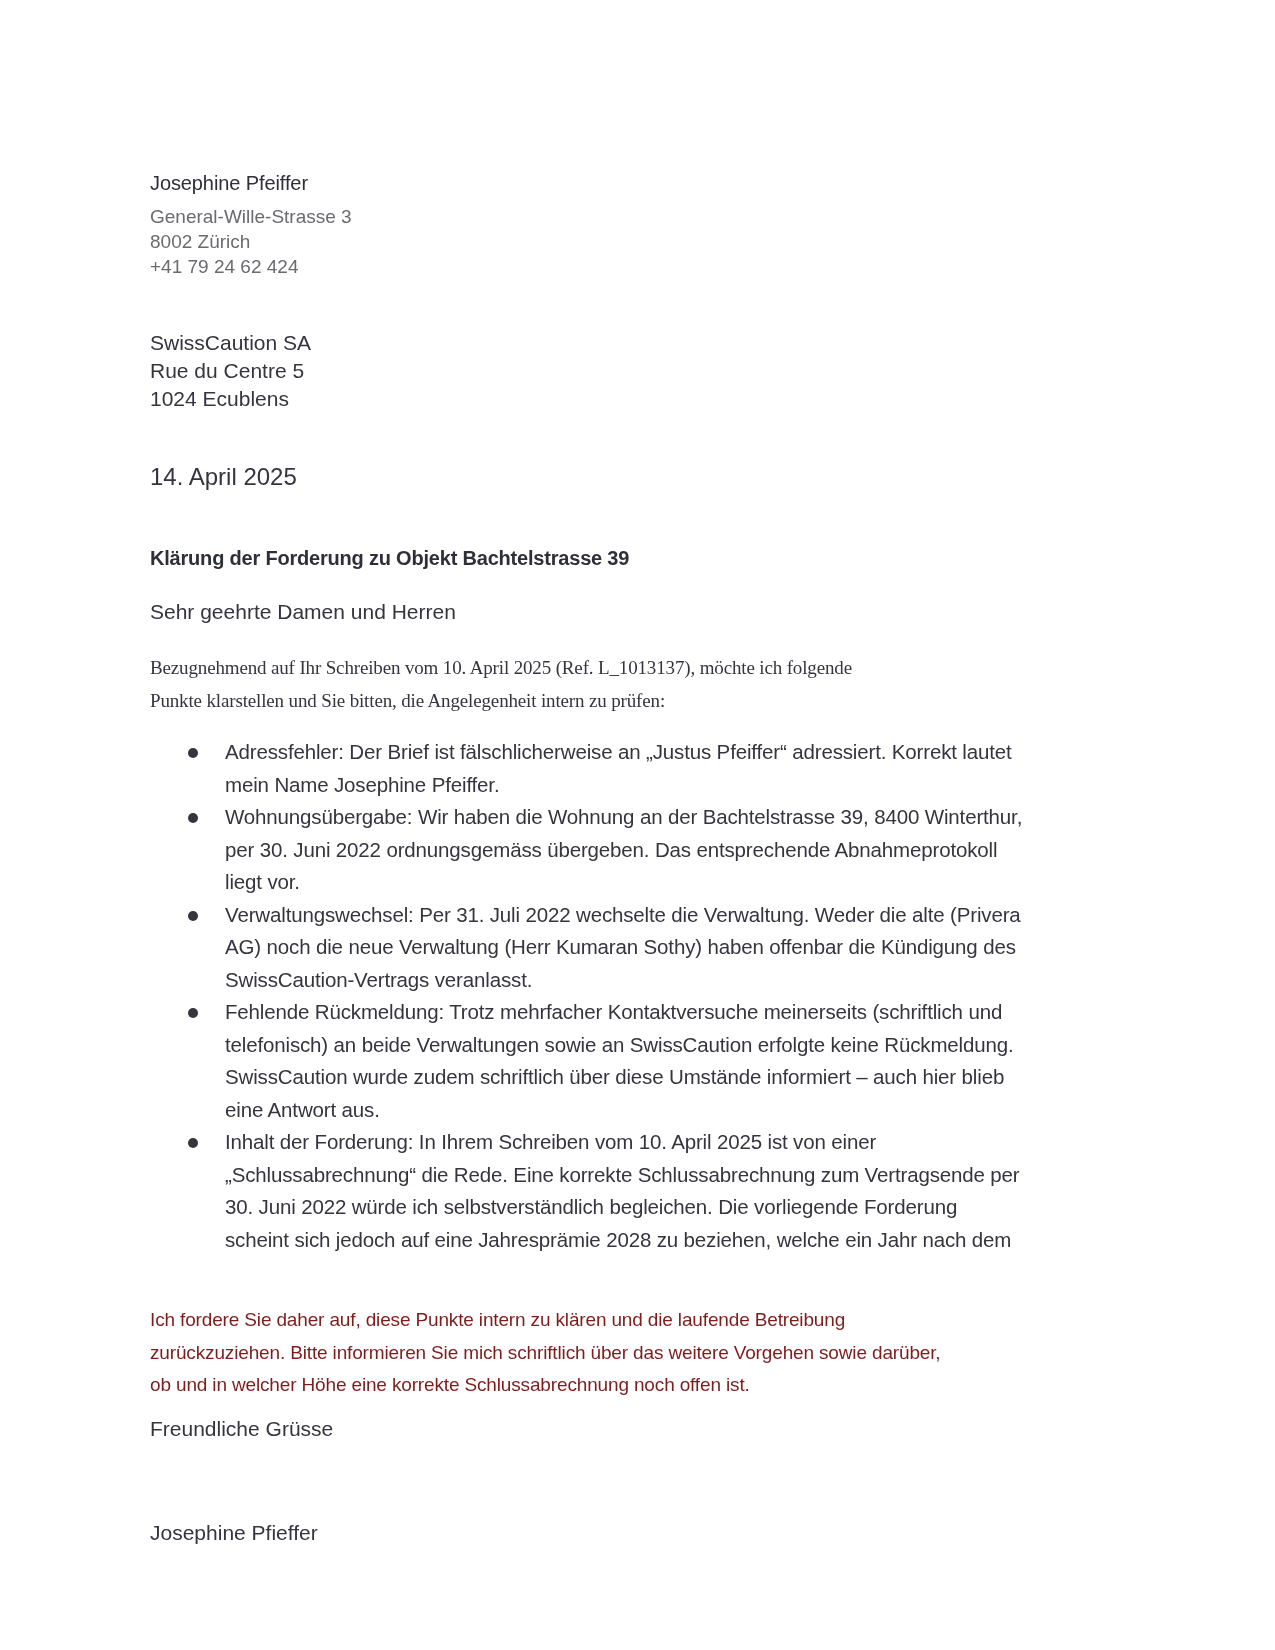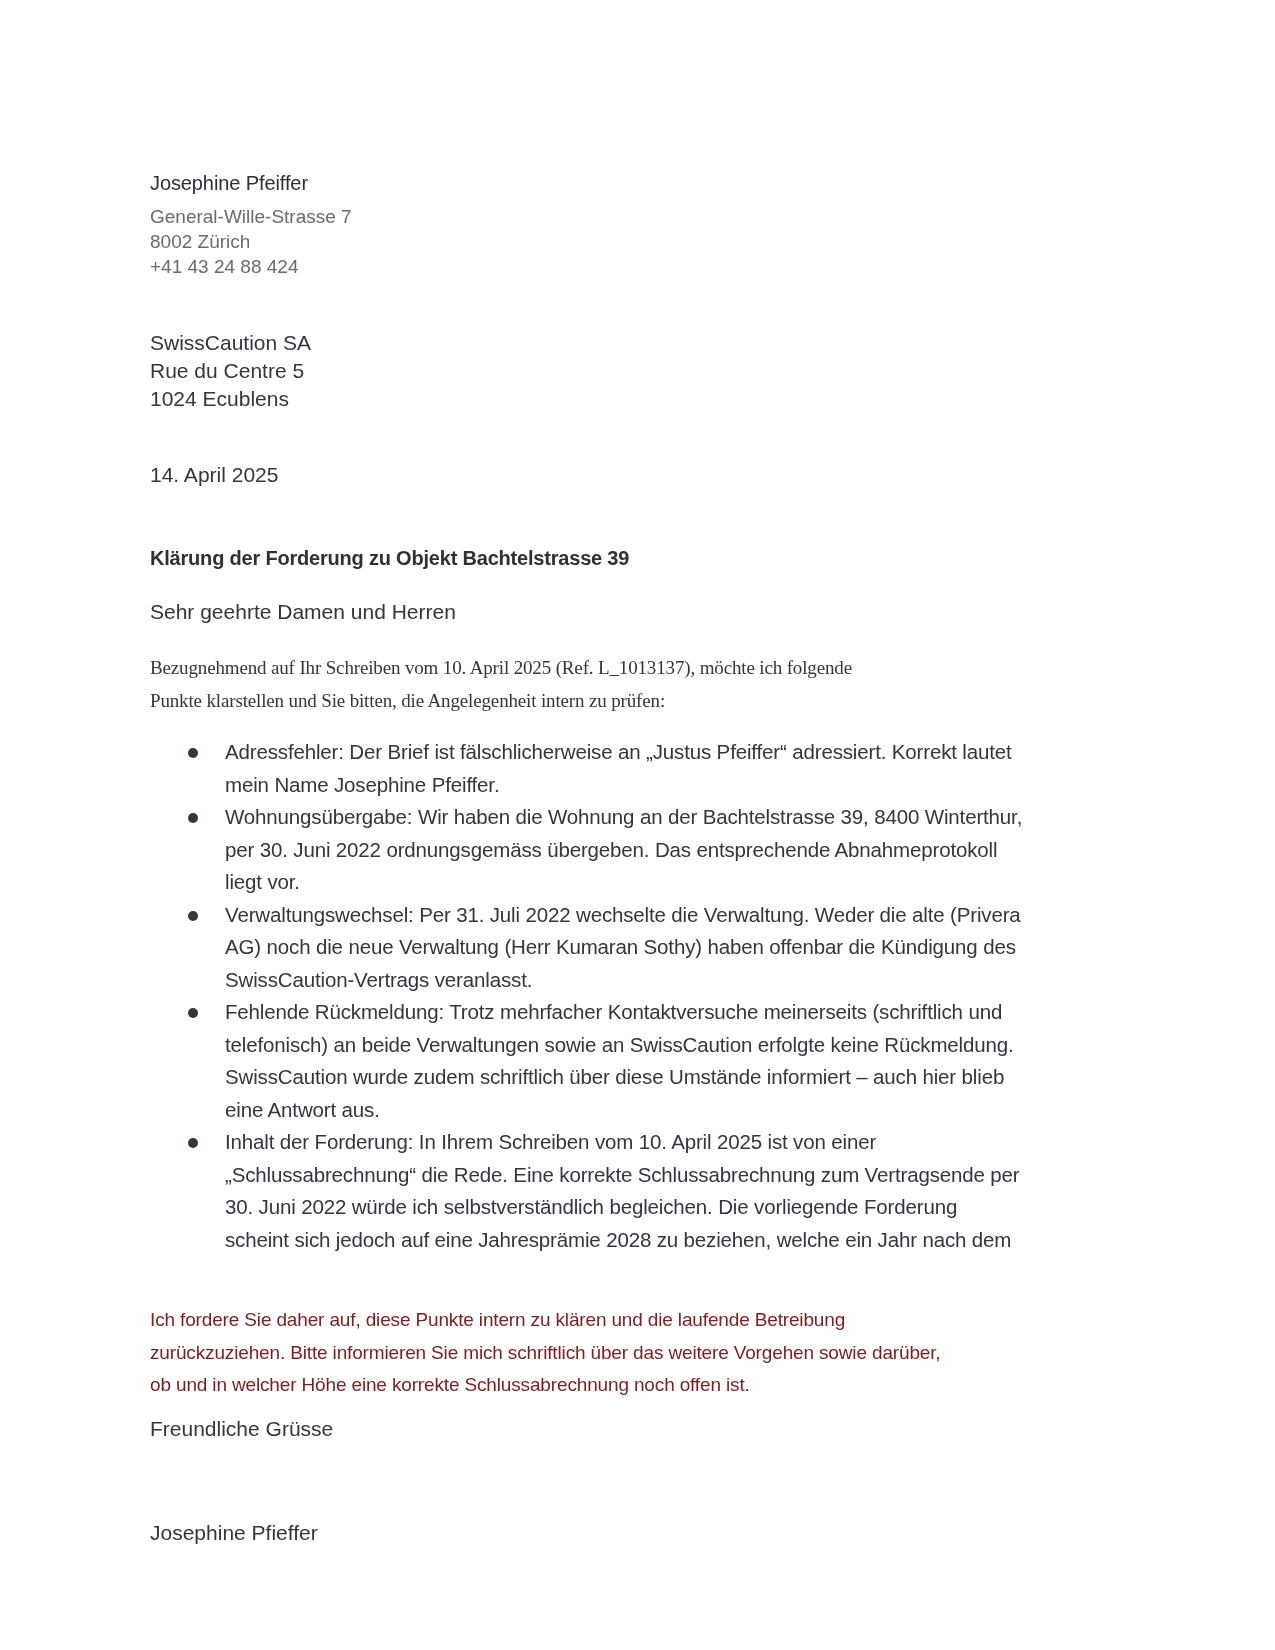--- a/index.html
+++ b/index.html
@@ -2,42 +2,42 @@
 <html><head>
 <meta charset="utf-8">
 <style>
   html, body { margin: 0; padding: 0; background: #ffffff; }
   body { width: 1275px; height: 1650px; position: relative; overflow: hidden;
          font-family: "Liberation Sans", "DejaVu Sans", sans-serif; color: #35343f; }
   .page { position: absolute; left: 150px; top: 0; width: 980px; }
   .sender-name { position: absolute; top: 172px; left: 0; font-size: 20px; font-weight: normal; color: #2f2f3a; letter-spacing: -0.1px; }
   .sender-lines { position: absolute; top: 204px; left: 0; font-size: 19px; line-height: 25px; color: #6a6a70; }
   .recipient { position: absolute; top: 329px; left: 0; font-size: 21px; line-height: 28px; color: #35343f; }
-  .date { position: absolute; top: 463px; left: 0; font-size: 21px; color: #35343f; text-align: right; }
+  .date { position: absolute; top: 463px; left: 0; font-size: 24px; color: #35343f; text-align: right; }
   .subject { position: absolute; top: 547px; left: 0; font-size: 20px; font-weight: bold; color: #2f2f3a; letter-spacing: -0.2px; }
   .salutation { position: absolute; top: 600px; left: 0; font-size: 21px; color: #35343f; }
   .intro { position: absolute; top: 652px; left: 0; font-size: 19px; line-height: 32.5px; color: #35343f; letter-spacing: -0.15px; font-family: Liberation Serif, serif; }
   .bullets { position: absolute; top: 736px; left: 0; margin: 0; padding: 0; list-style: none; width: 980px; }
   .bullets li { position: relative; padding-left: 75px; font-size: 20.5px; line-height: 32.5px; color: #35343f; letter-spacing: -0.15px; }
   .bullet-dot { position: absolute; left: 38px; top: 12px; width: 10px; height: 10px; border-radius: 50%; background: #35343f; }
   .closing-para { position: absolute; top: 1304px; left: 0; font-size: 19px; line-height: 32.5px; color: #7f1d1d; letter-spacing: -0.15px; }
   .greeting { position: absolute; top: 1417px; left: 0; font-size: 21px; color: #35343f; }
   .signature { position: absolute; top: 1521px; left: 0; font-size: 21px; color: #35343f; }
   .line { display: block; white-space: nowrap; }
 </style>
 </head>
 <body>
 
 <div class="page">
 
   <div class="sender-name">Josephine Pfeiffer</div>
   <div class="sender-lines">
-    <span class="line">General-Wille-Strasse 7</span>
+    <span class="line">General-Wille-Strasse 3</span>
     <span class="line">8002 Zürich</span>
-    <span class="line">+41 43 24 88 424</span>
+    <span class="line">+41 79 24 62 424</span>
   </div>
 
   <div class="recipient">
     <span class="line">SwissCaution SA</span>
     <span class="line">Rue du Centre 5</span>
     <span class="line">1024 Ecublens</span>
   </div>
 
   <div class="date">14. April 2025</div>
 

